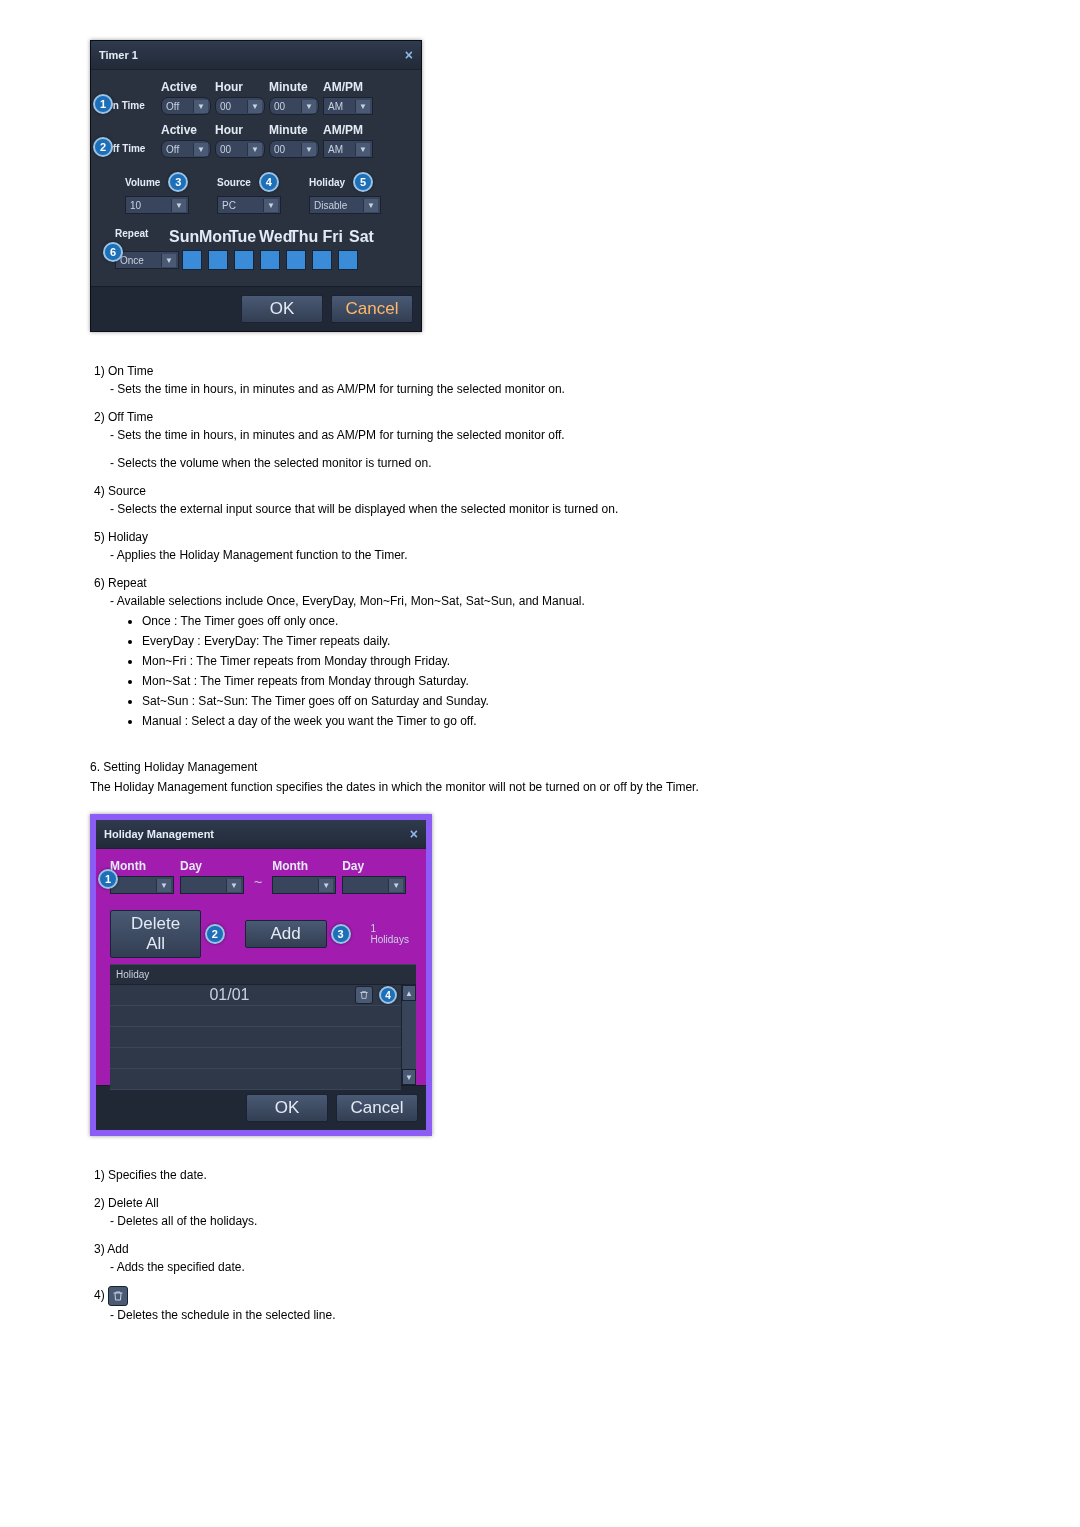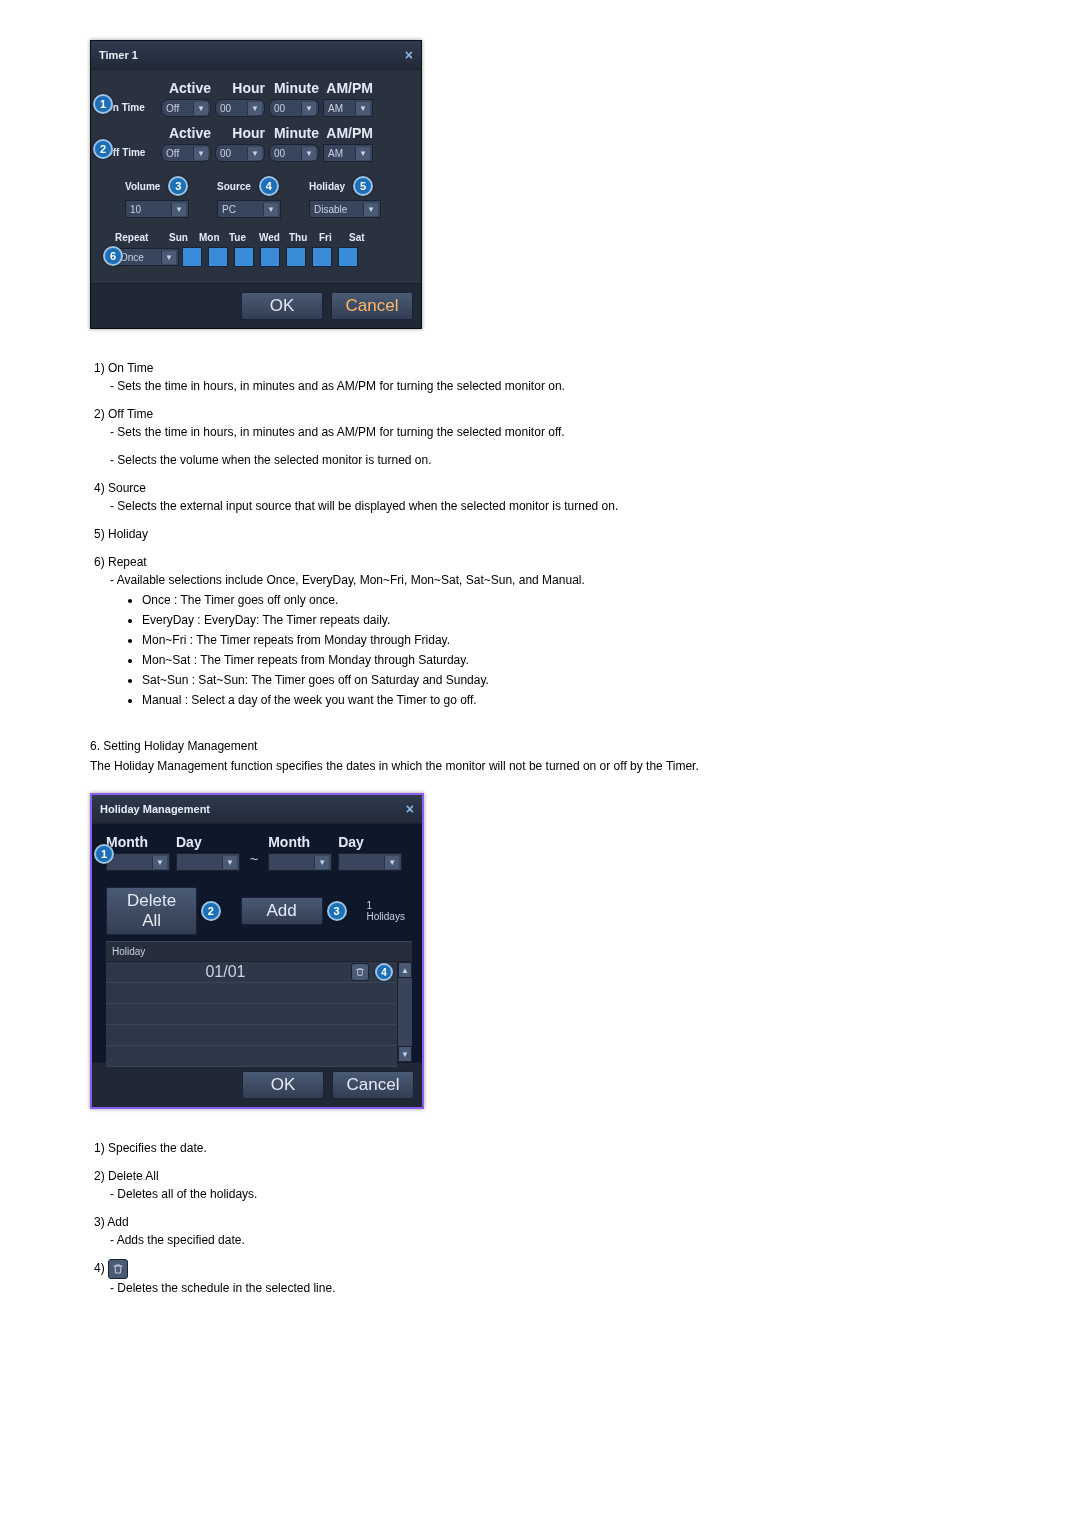--- a/index.html
+++ b/index.html
@@ -73,23 +73,23 @@
     vertical-align: middle;
   }
   .col {
     display: flex;
     flex-direction: column;
     align-items: flex-start;
   }
   .col .hdr {
     color: #e3eaf5;
     font-weight: bold;
-    font-size: 14px;
+    font-size: 12px;
     margin-bottom: 3px;
-    text-align: right;
+    text-align: left;
     width: 100%;
   }
   .rowlabel {
     width: 52px;
     font-weight: bold;
     color: #e3eaf5;
     font-size: 10px;
     padding-bottom: 4px;
   }
   .select {
@@ -143,24 +143,24 @@
     position: relative;
   }
   .repeat-head {
     display: flex;
     gap: 6px;
     margin-left: 54px;
     margin-bottom: 4px;
   }
   .repeat-head span {
     width: 24px;
-    text-align: left;
+    text-align: right;
     color: #e3eaf5;
     font-weight: bold;
-    font-size: 10px;
+    font-size: 16px;
   }
   .repeat-body {
     display: flex;
     align-items: center;
   }
   .repeat-body .chk {
     width: 18px;
     height: 18px;
     margin: 0 3px;
     background: #3a8bd8;
@@ -206,22 +206,22 @@
     padding: 0;
   }
   .explain ul li {
     margin: 2px 0;
   }
 
   
   .hol-dialog {
     width: 330px;
     margin: 20px 0 30px 0;
-    background: #0f172a;
-    border: 2px solid #8b5cf6;
+    background: #a21caf;
+    border: 6px solid #8b5cf6;
     color: #c8d2e0;
     font-size: 11px;
     box-shadow: 0 0 4px rgba(0,0,0,0.4);
   }
   .hol-dialog .titlebar {
     display: flex;
     align-items: center;
     justify-content: space-between;
     padding: 6px 8px;
     background: linear-gradient(#2f3a4e, #222a38);
@@ -495,20 +495,21 @@
     </div>
     <div class="item">
       <div class="sub">- Selects the volume when the selected monitor is turned on.</div>
     </div>
     <div class="item">
       <div>4) Source</div>
       <div class="sub">- Selects the external input source that will be displayed when the selected monitor is turned on.</div>
     </div>
     <div class="item">
       <div>5) Holiday</div>
+      <div class="sub">- Applies the Holiday Management function to the Timer.</div>
     </div>
     <div class="item">
       <div>6) Repeat</div>
       <div class="sub">- Available selections include Once, EveryDay, Mon~Fri, Mon~Sat, Sat~Sun, and Manual.</div>
       <ul>
         <li>Once : The Timer goes off only once.</li>
         <li>EveryDay : EveryDay: The Timer repeats daily.</li>
         <li>Mon~Fri : The Timer repeats from Monday through Friday.</li>
         <li>Mon~Sat : The Timer repeats from Monday through Saturday.</li>
         <li>Sat~Sun : Sat~Sun: The Timer goes off on Saturday and Sunday.</li>

